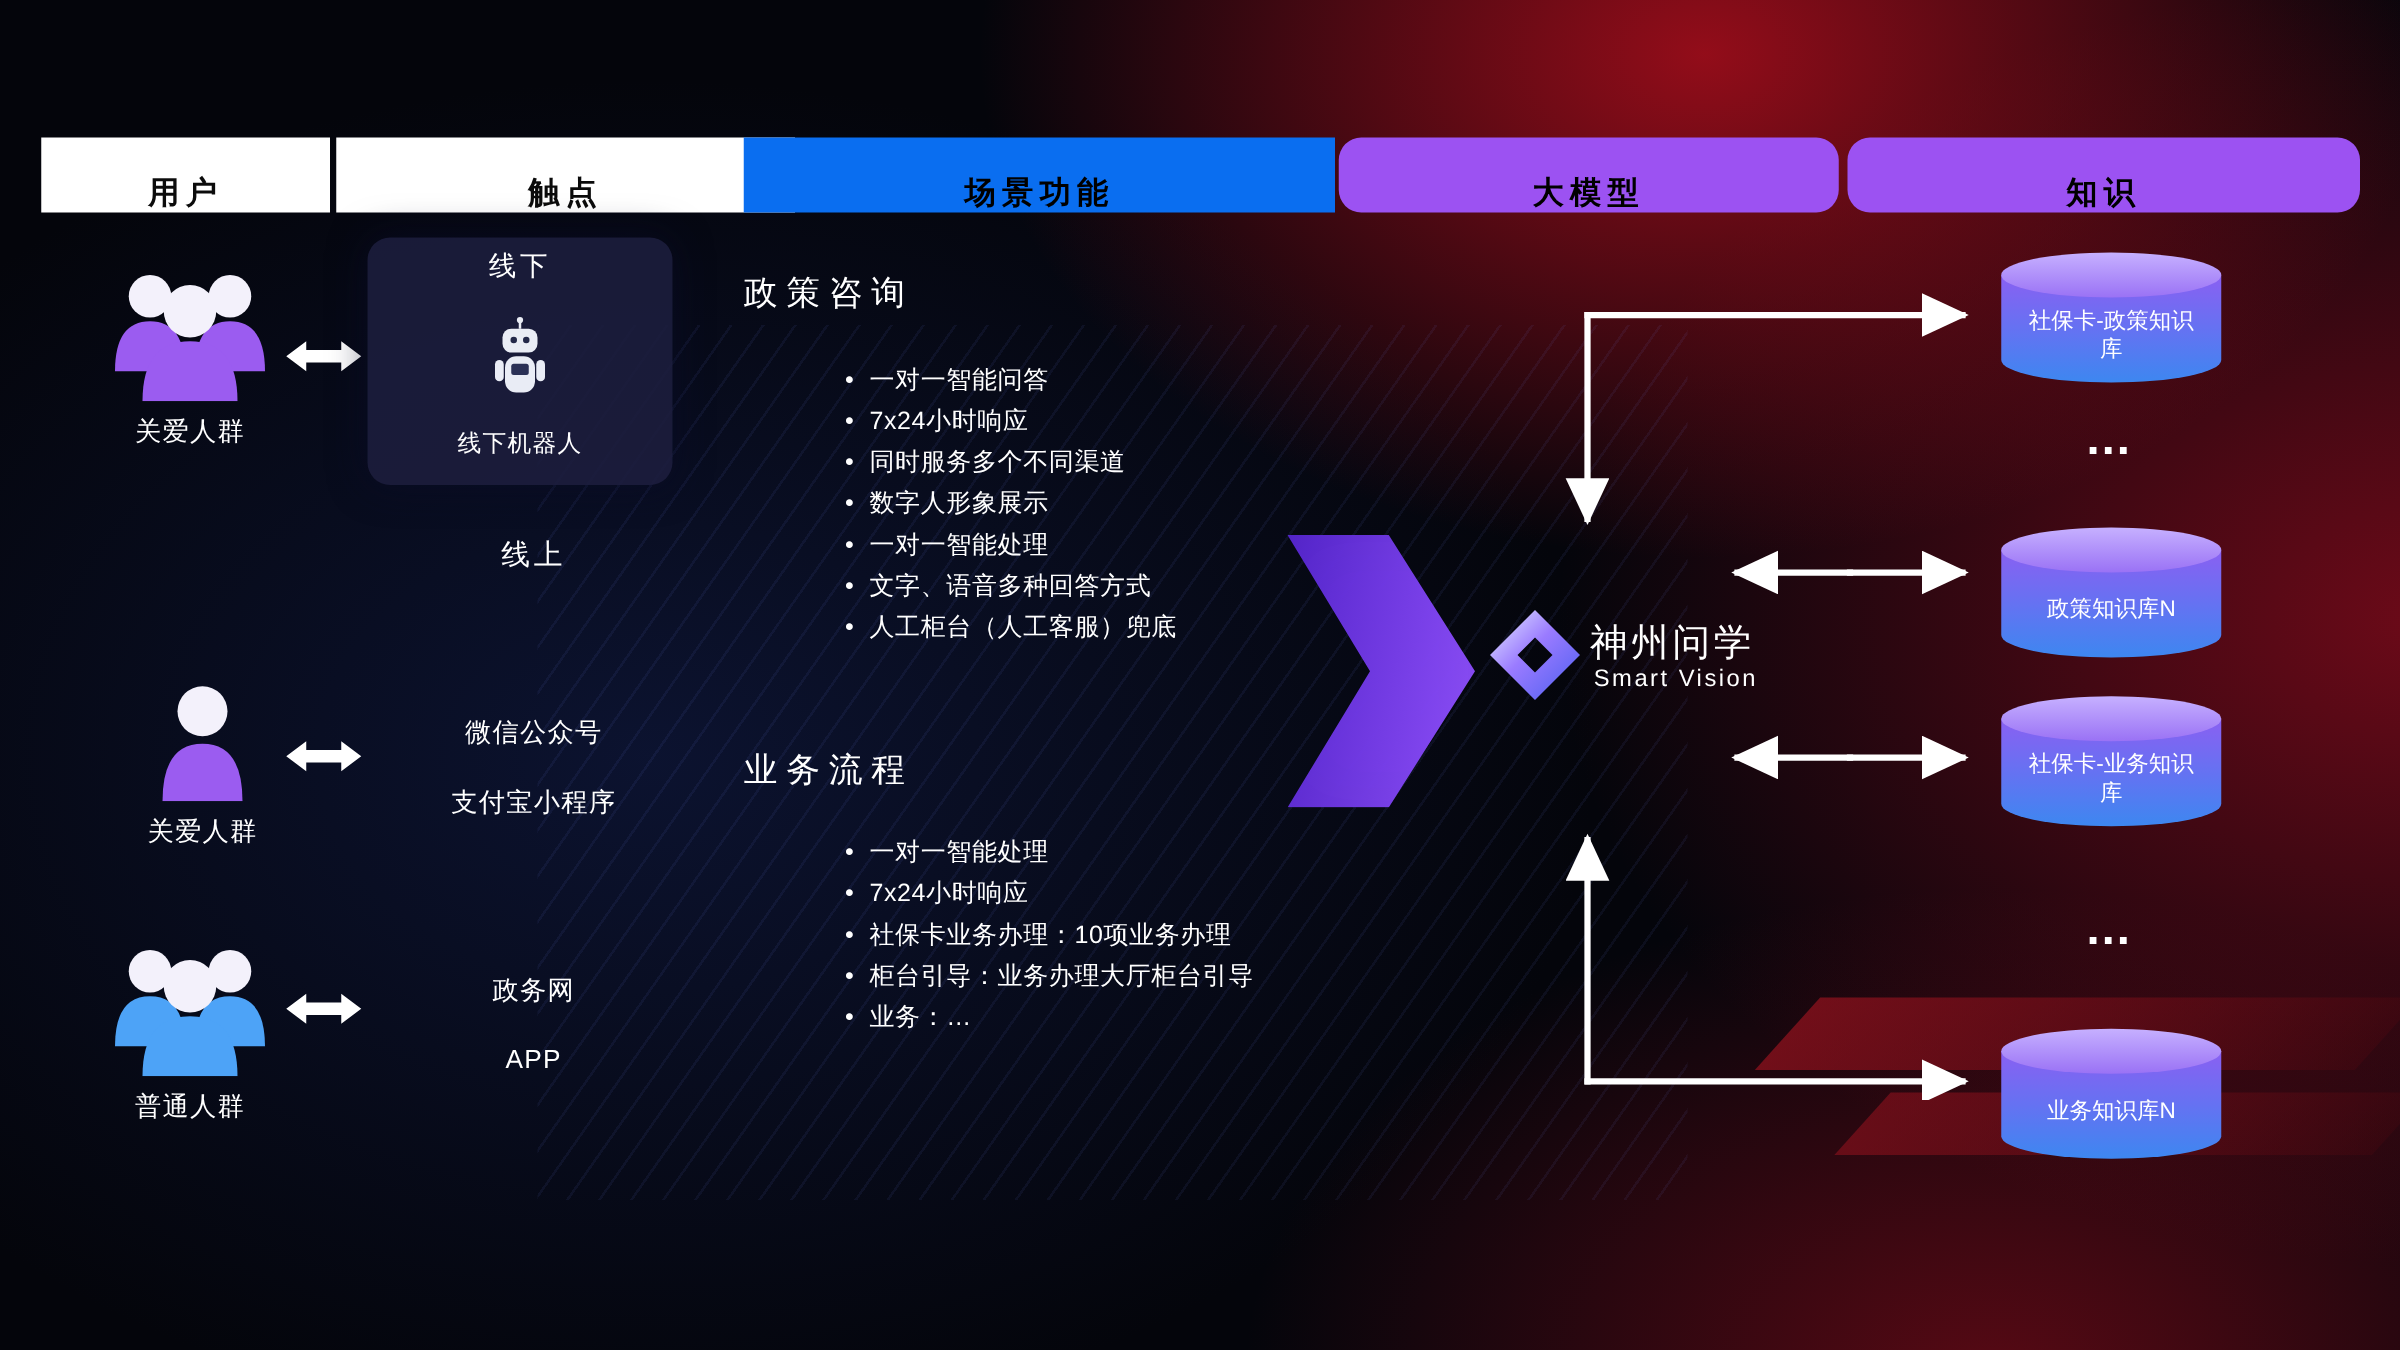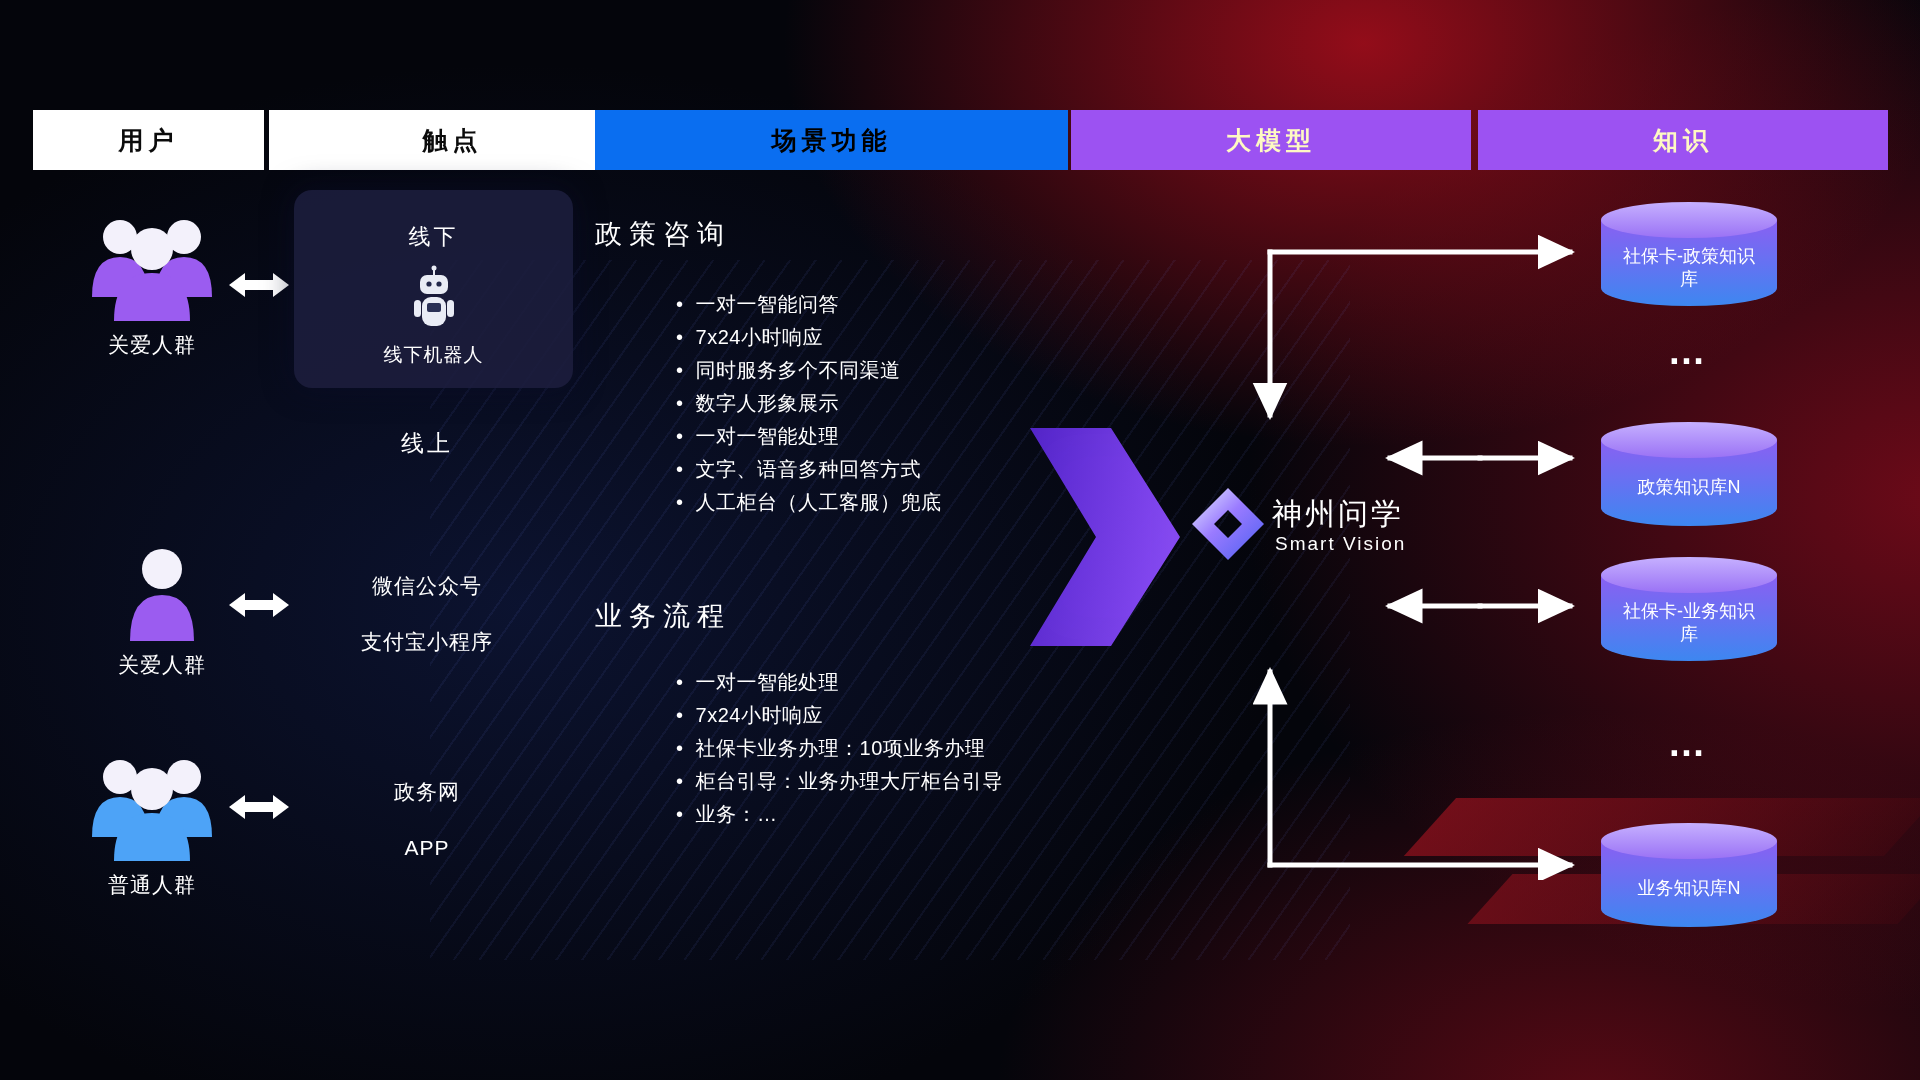--- a/index.html
+++ b/index.html
@@ -18,36 +18,36 @@
     position:absolute; left:430px; top:260px; width:920px; height:700px;
     background:repeating-linear-gradient(125deg, rgba(115,135,255,0.09) 0 2px, transparent 2px 21px);
     opacity:.8;
   }
   .red-band { position:absolute; transform:skewX(-42deg);
     background:linear-gradient(90deg, rgba(150,18,30,0.70), rgba(80,8,16,0.35)); }
   .red-band.b1 { left:1430px; top:798px; width:480px; height:58px; }
   .red-band.b2 { left:1490px; top:874px; width:430px; height:50px; opacity:.8; }
 
   
-  .hdr { position:absolute; top:110px; height:60px; display:flex; align-items:center; justify-content:center;
+  .hdr { position:absolute; top:110px; height:60px; display:flex; align-items:flex-end; justify-content:center;
          font-size:25px; font-weight:bold; letter-spacing:5px; }
   .h-white  { background:#ffffff; color:#0b0b0b; }
   .h-blue   { background:#0a6ef0; color:#000000; }
-  .h-purple { background:#9c52f2; color:#fef9c3; }
+  .h-purple { background:#9c52f2; color:#000000;border-radius:18px; }
 
   
   .user { position:absolute; display:flex; flex-direction:column; align-items:center; }
   .user-label { margin-top:10px; font-size:21px; white-space:nowrap; letter-spacing:1px; }
   .dbl { position:absolute; }
 
   
-  .tp-card { position:absolute; left:294px; top:190px; width:279px; height:198px;
+  .tp-card { position:absolute; left:294px; top:190px; width:244px; height:198px;
     background:rgba(28,30,62,0.88); border-radius:18px;
     display:flex; flex-direction:column; align-items:center; justify-content:space-between;
-    padding:32px 0 20px; box-shadow:0 0 30px rgba(10,12,40,0.6); }
+    padding:8px 0 20px; box-shadow:0 0 30px rgba(10,12,40,0.6); }
   .tp-title { font-size:22px; letter-spacing:3px; }
   .tp-sub { font-size:19px; letter-spacing:1px; }
   .tp-text { position:absolute; left:294px; width:266px; text-align:center; font-size:21px; letter-spacing:1px; }
   .tp-text.big { font-size:23px; letter-spacing:3px; }
 
   
   .sc-title { position:absolute; left:595px; width:473px; 
               font-size:27px; letter-spacing:7px; }
   .sc-list { position:absolute; left:676px; font-size:20px; line-height:33px; letter-spacing:0.5px; }
   .bullet { white-space:nowrap; }

